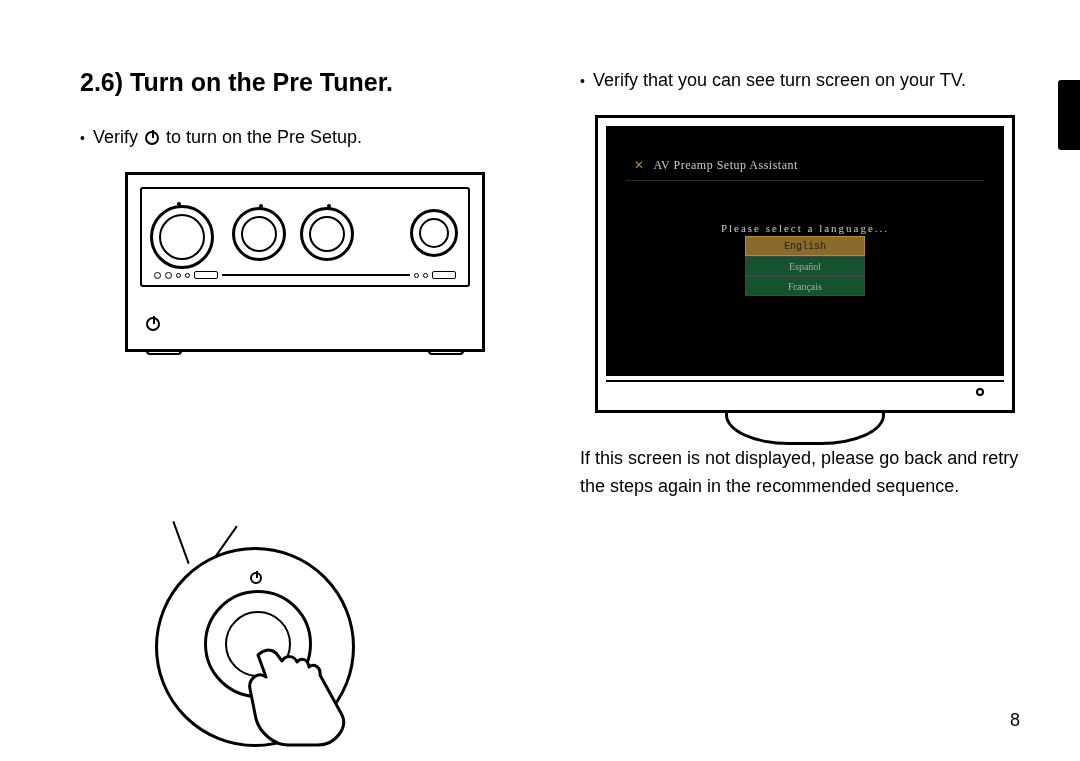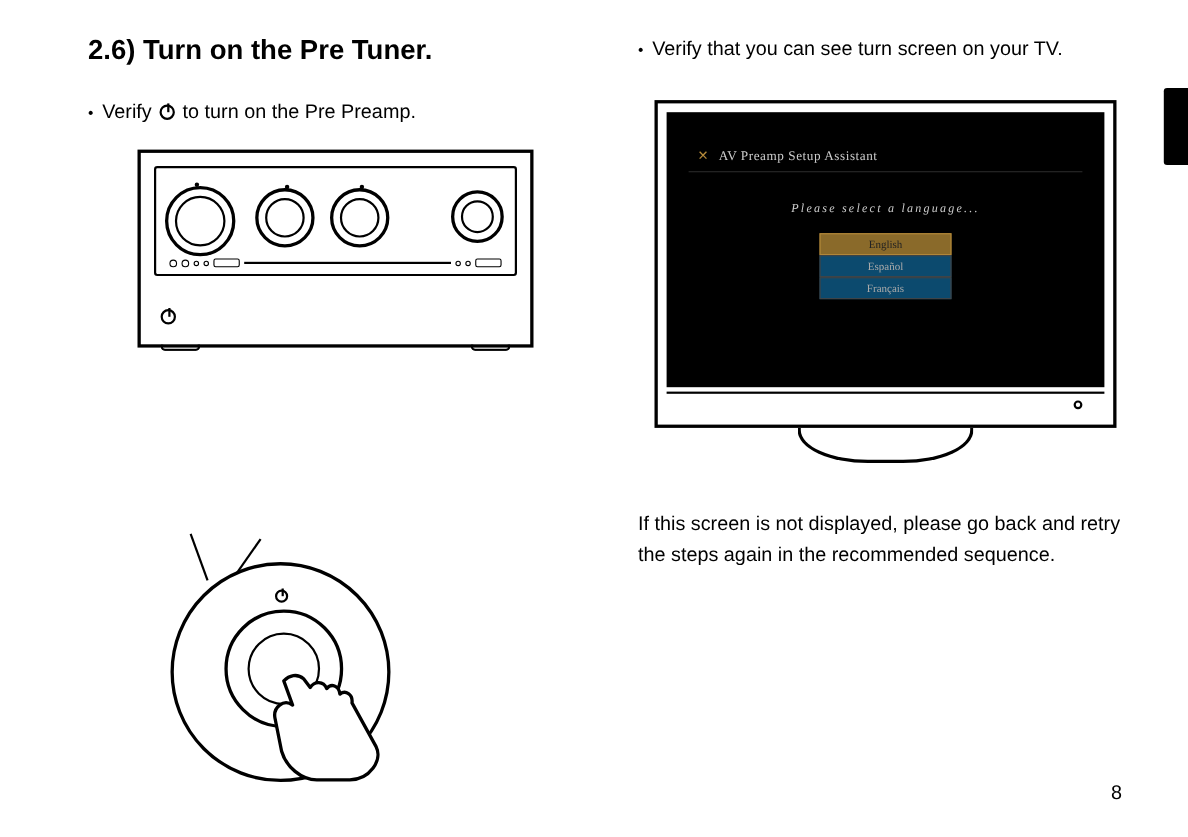--- a/index.html
+++ b/index.html
@@ -8,21 +8,21 @@
     width: 1080px;
     height: 761px;
     font-family: Arial, Helvetica, sans-serif;
     color: #000;
     position: relative;
   }
   .page {
     position: relative;
     width: 100%;
     height: 100%;
-    padding: 32px 50px 40px 80px;
+    padding: 68px 50px 40px 80px;
     display: flex;
     gap: 50px;
   }
   .col {
     flex: 1;
     display: flex;
     flex-direction: column;
   }
   .heading {
     font-size: 25px;
@@ -52,21 +52,20 @@
   .power-inline::after {
     content: "";
     position: absolute;
     top: -3px; left: 5px;
     width: 2px; height: 8px;
     background: #000;
   }
   .note {
     font-size: 18px;
     line-height: 1.55;
-    margin-top: 30px;
   }
   .pagenum {
     position: absolute;
     right: 60px;
     bottom: 30px;
     font-size: 18px;
   }
   .page-tab {
     position: absolute;
     top: 80px; right: 0;
@@ -175,21 +174,21 @@
     border: 2px solid #000; border-radius: 50%;
   }
   .pwr-label::after { content:""; position:absolute; top:-3px; left:4px; width:2px; height:7px; background:#000; }
   .hand {
     position: absolute;
     top: 95px; left: 90px;
     width: 120px; height: 110px;
   }
 
   
-  .tv-wrap { margin: 12px auto; }
+  .tv-wrap { margin: 0 auto; }
   .tv-outer {
     width: 420px;
     border: 3px solid #000;
     background: #fff;
     padding: 8px;
   }
   .tv-screen {
     width: 100%;
     height: 250px;
     background: #000;
@@ -220,64 +219,64 @@
     letter-spacing: 0.5px;
   }
   .tv-header .tools { color: #b58a3a; margin-right: 6px; }
   .tv-hr {
     position: absolute;
     top: 54px; left: 20px; right: 20px; height: 1px;
     background: linear-gradient(#555, transparent);
   }
   .tv-prompt {
     position: absolute;
-    top: 82px; width: 100%;
+    top: 96px; width: 100%;
     text-align: center;
     font-size: 11px;
     color: #ccc;
     letter-spacing: 2px;
-    font-style: italic;
   }
   .lang-list {
     position: absolute;
     top: 110px; left: 50%;
     transform: translateX(-50%);
     width: 120px;
   }
   .lang-item {
     height: 20px;
     line-height: 20px;
     text-align: center;
     font-size: 10px;
     border: 1px solid #444;
     color: #aaa;
-    background: #0c4a6e;
+    background: #14532d;
   }
   .lang-item.sel {
     background: #8a6a2a;
     color: #222;
     border-color: #b58a3a;
+    font-family: Liberation Mono, monospace;
   }
 </style>
 </head>
 <body>
 
 <div class="page-tab"></div>
 
 <div class="page">
 
   <div class="col">
     <h2 class="heading">2.6) Turn on the Pre Tuner.</h2>
 
     <p class="bullet">
       <span class="dot">•</span>
       <span>
         <span>Verify</span>
         <span class="power-inline"></span>
-        <span>to turn on the Pre Preamp.</span>
+        <span>to turn on the Pre Setup.</span>
       </span>
     </p>
 
     <div class="device-wrap">
       <div class="device-body">
         <div class="device-top">
           <div class="knob k-lg smalltick" style="top:16px; left:8px;"></div>
           <div class="knob smalltick" style="top:18px; left:90px;"></div>
           <div class="knob smalltick" style="top:18px; left:158px;"></div>
           <div class="knob" style="top:20px; right:10px; width:48px; height:48px;"></div>

